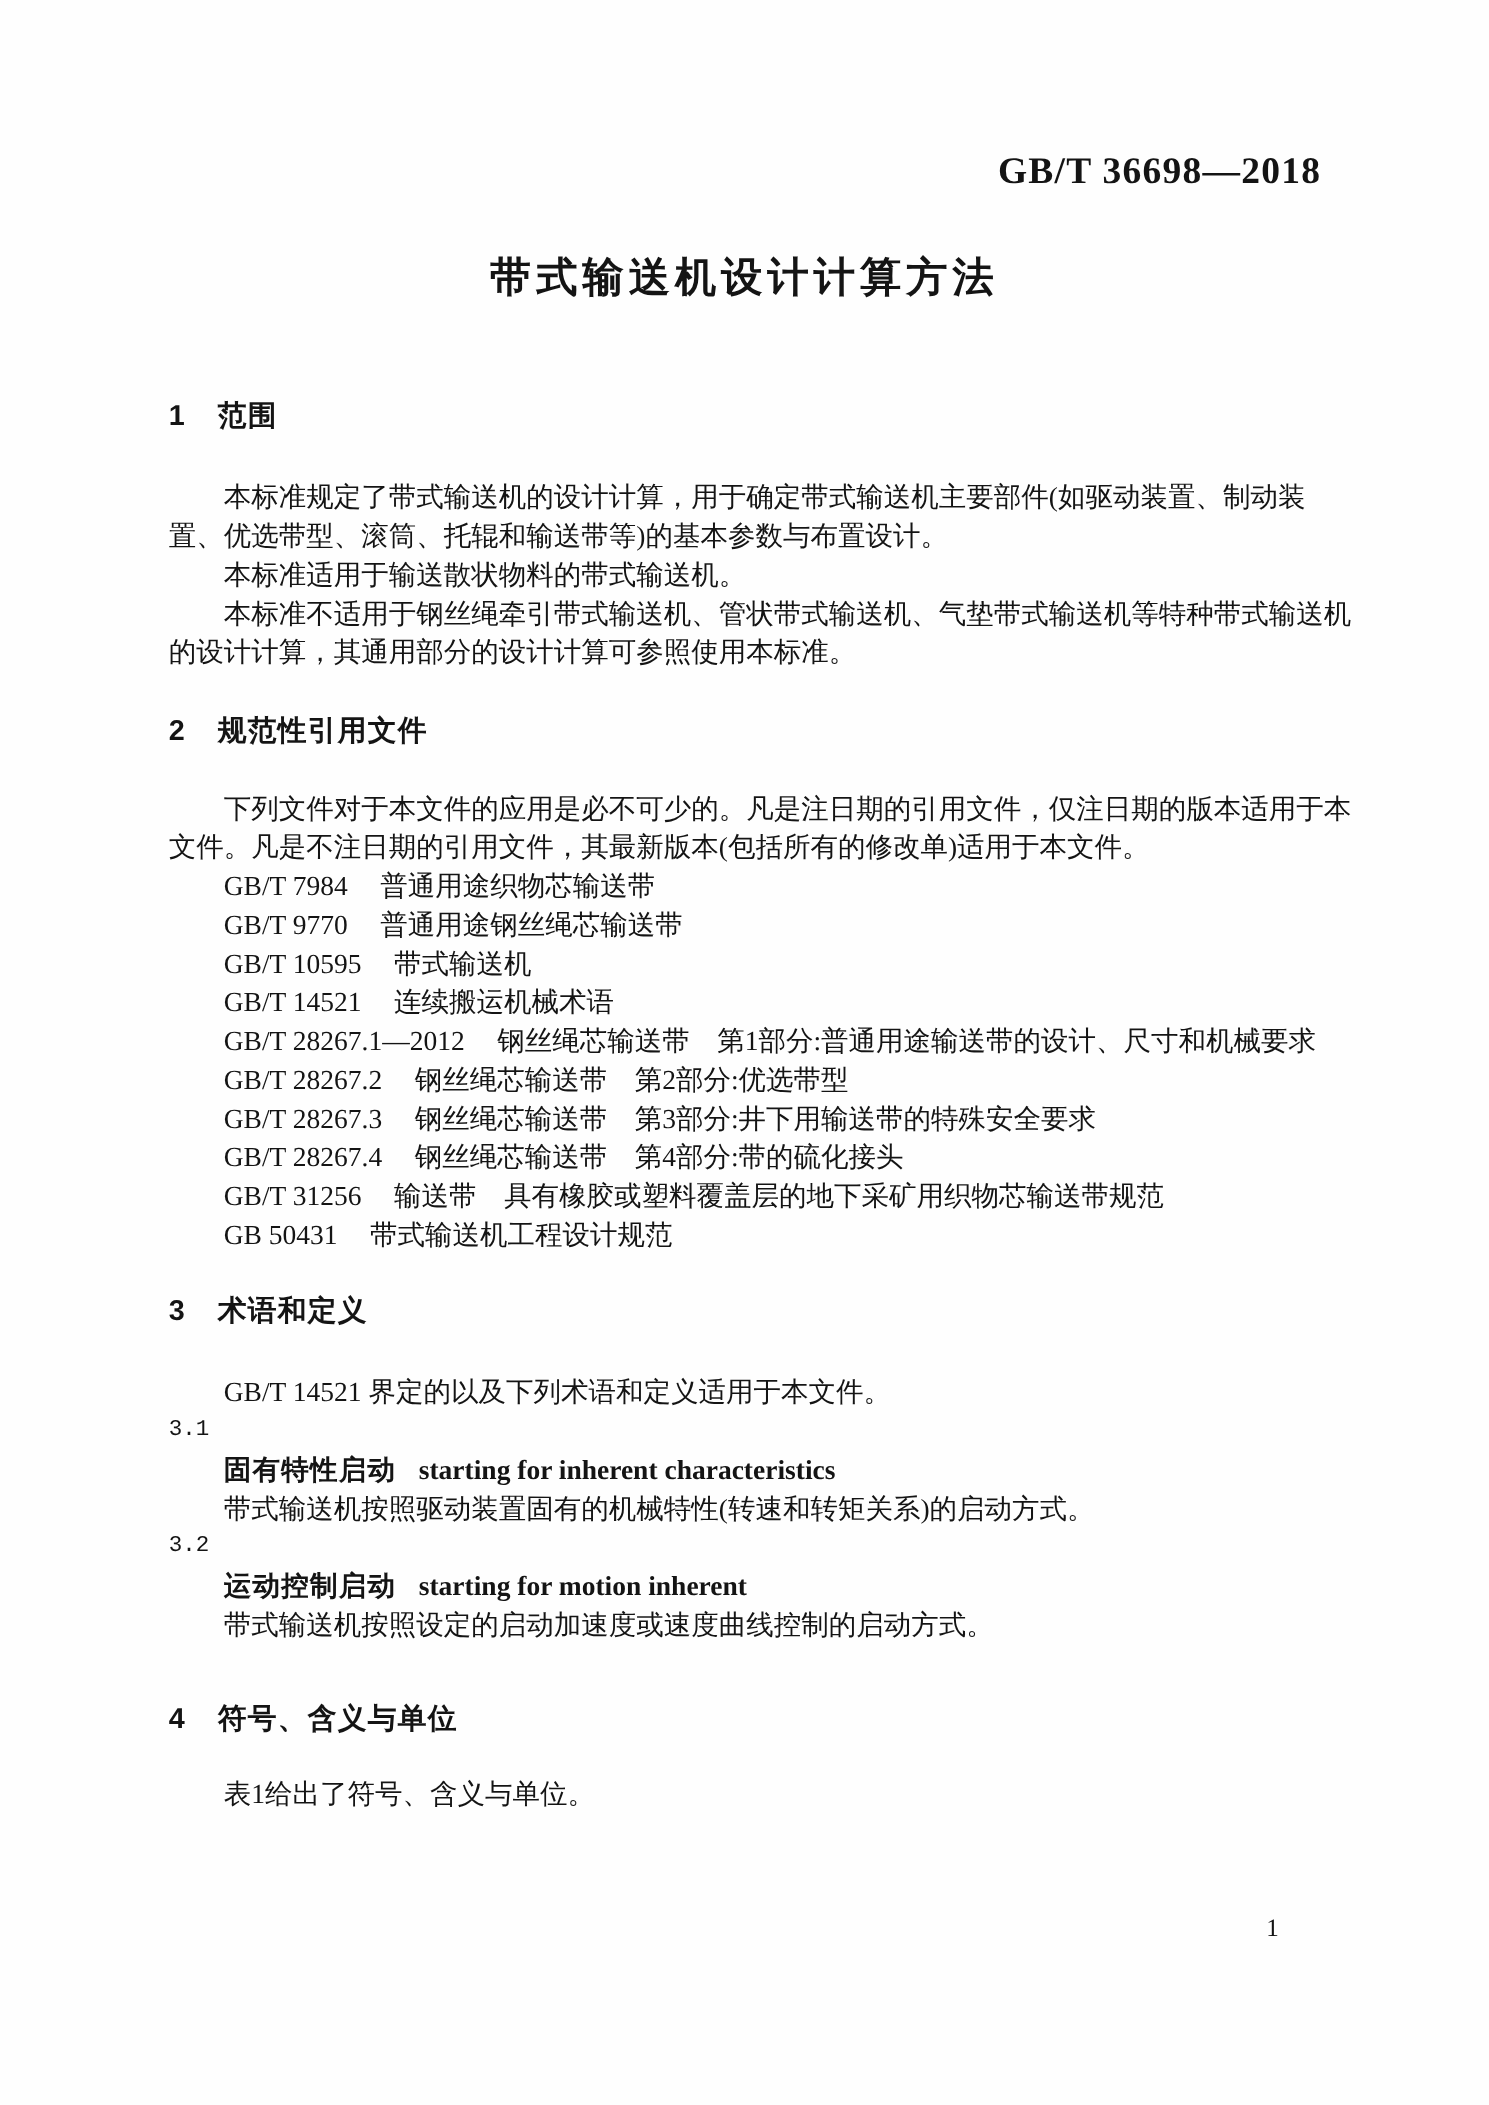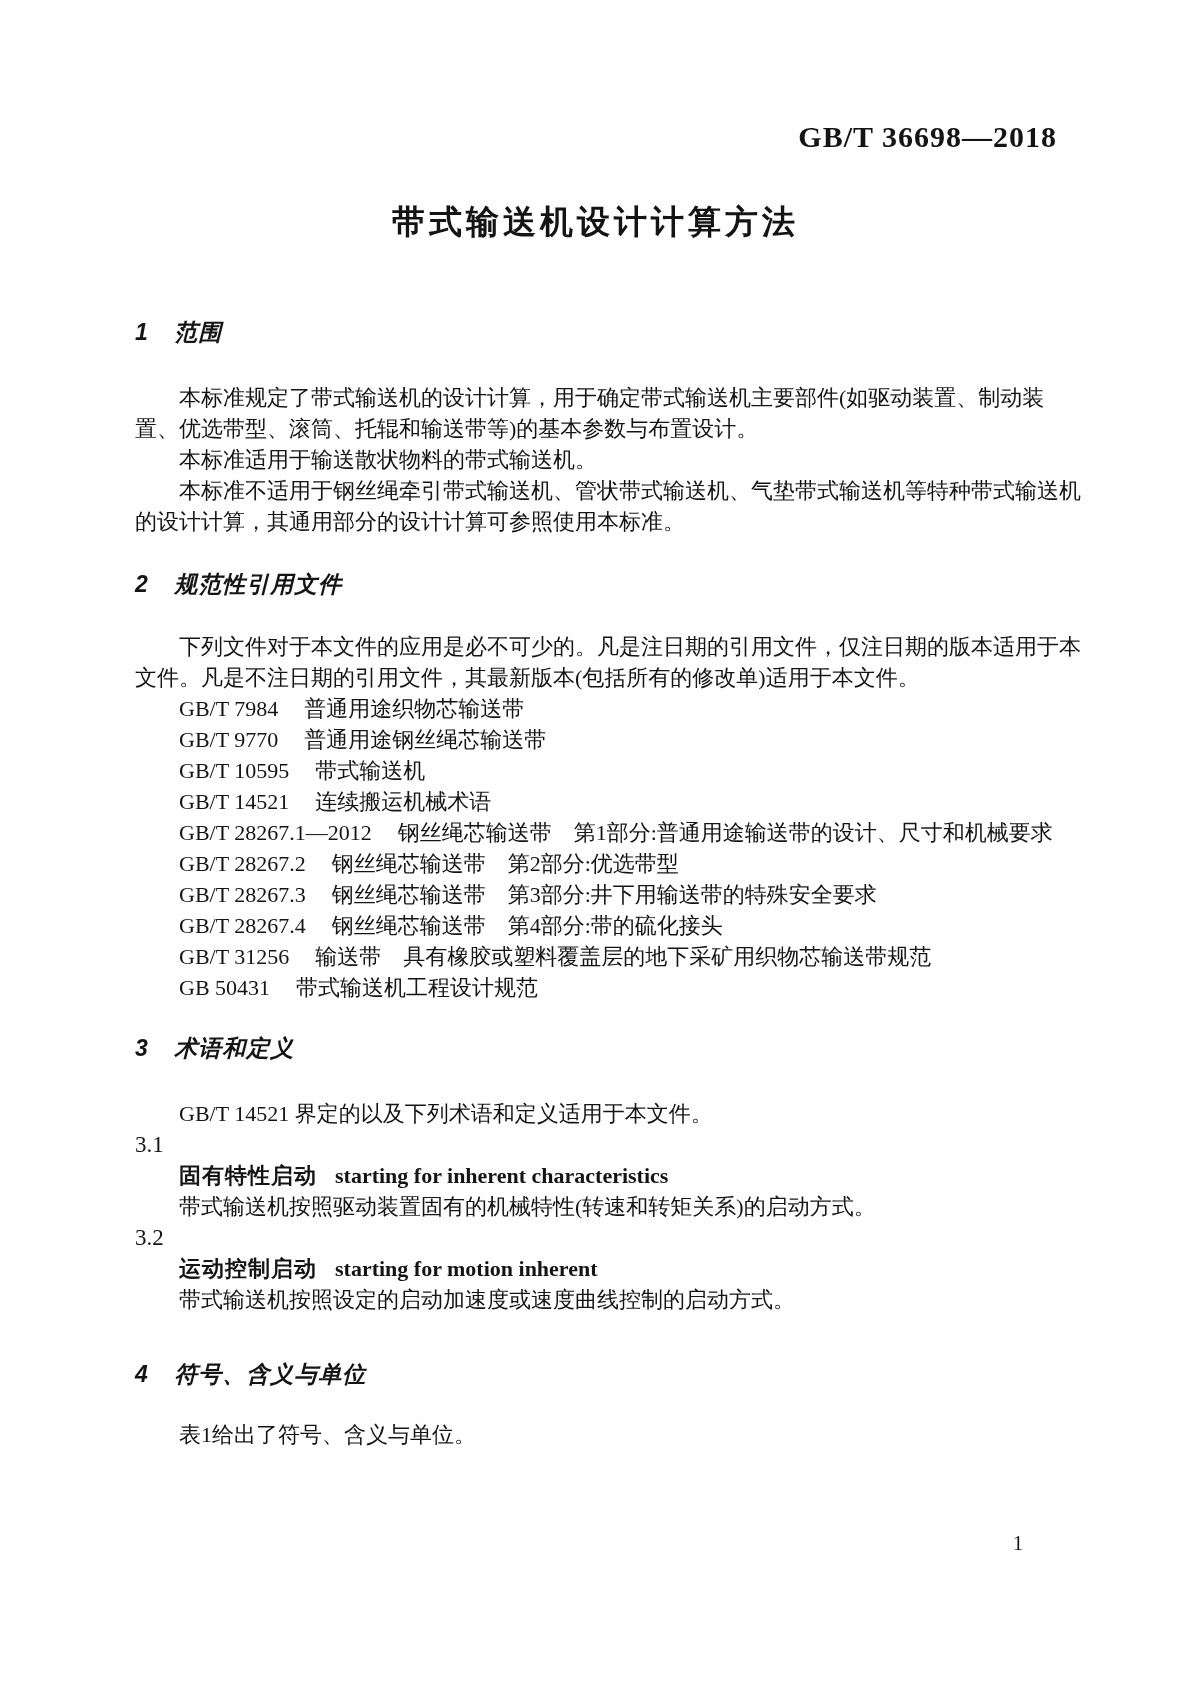--- a/index.html
+++ b/index.html
@@ -20,38 +20,38 @@
     text-align:center;
     font-family:"Liberation Sans","DejaVu Sans",sans-serif;
     font-weight:700;font-size:33px;letter-spacing:4px;
   }
   .content{
     position:absolute;top:317px;left:135px;width:948px;
     font-size:22px;line-height:31px;
   }
   .sec-heading{
     margin:0;font-family:"Liberation Sans","DejaVu Sans",sans-serif;
-    font-weight:700;font-size:23px;line-height:31px;font-style:italic;
+    font-weight:700;font-size:23px;line-height:31px;
   }
   .sec-num{display:inline-block;}
   .sec-title{display:inline-block;margin-left:20px;letter-spacing:1px;}
   p{margin:0;}
   .indent{text-indent:44px;}
   .mt-para{margin-top:34px;}
   .mt-sec2{margin-top:32px;}
   .mt-intro2{margin-top:31px;}
   .mt-sec3{margin-top:30px;}
   .mt-intro3{margin-top:34px;}
   .mt-sec4{margin-top:44px;}
   .mt-intro4{margin-top:29px;}
   .ref-line{padding-left:44px;line-height:31px;white-space:nowrap;}
   .ref-code{margin-right:26px;}
   .term-id{
-    font-family:Liberation Serif, serif;
-    font-size:23px;line-height:31px;
+    font-family:Liberation Mono, monospace;
+    font-size:18px;line-height:31px;
   }
   .term-name{padding-left:44px;line-height:31px;}
   .term-zh{
     font-family:"Liberation Sans","DejaVu Sans",sans-serif;
     font-weight:700;letter-spacing:1px;
   }
   .term-en{
     font-family:"Liberation Serif","DejaVu Serif",serif;
     font-weight:700;margin-left:18px;
   }

